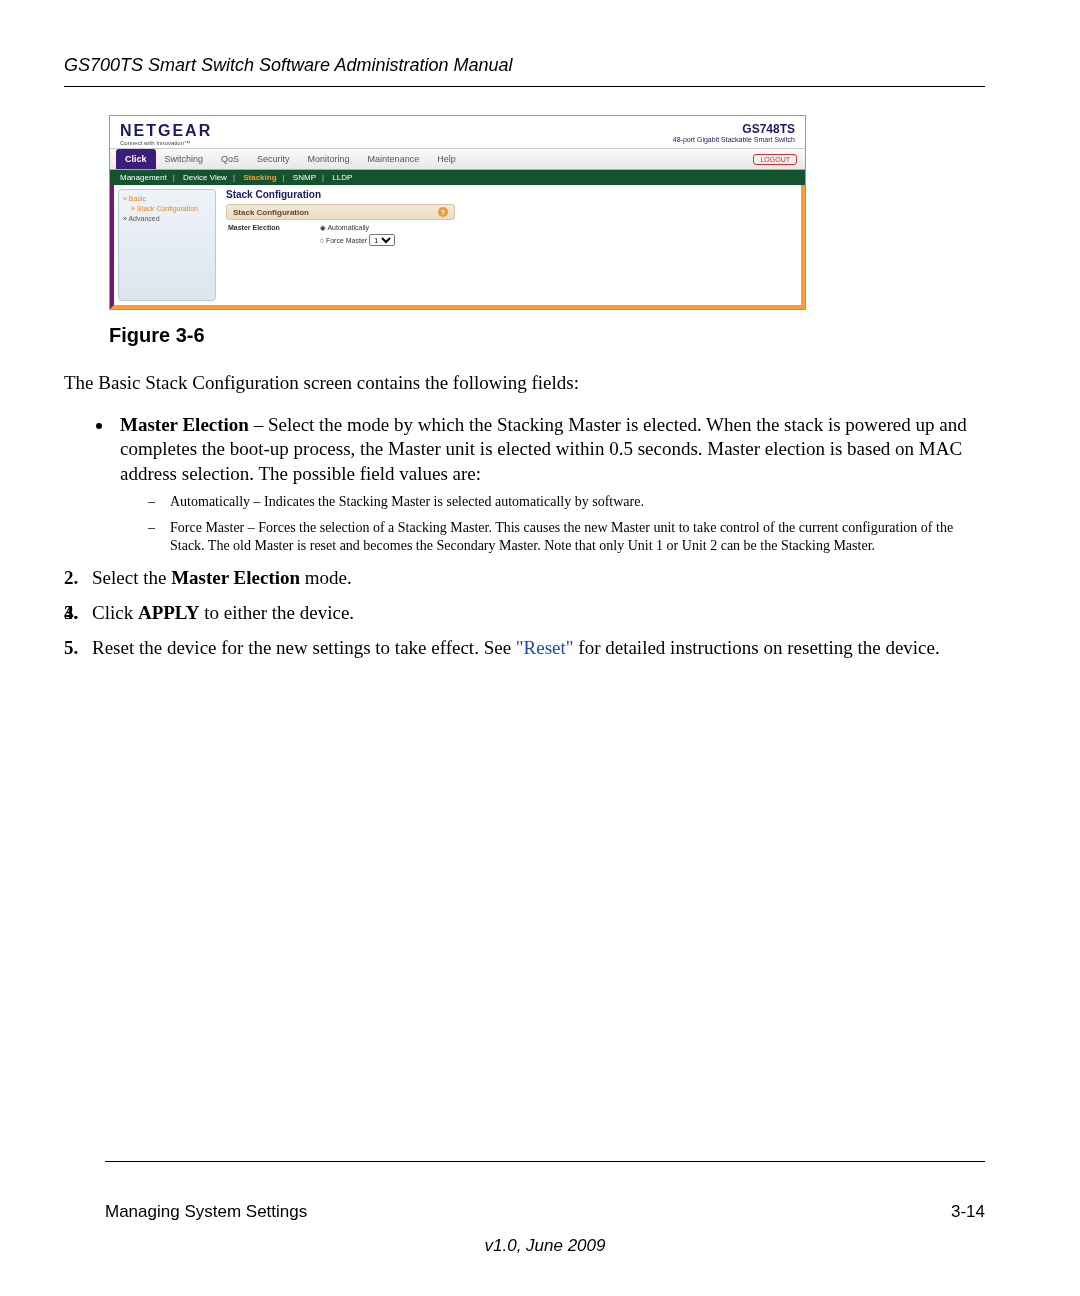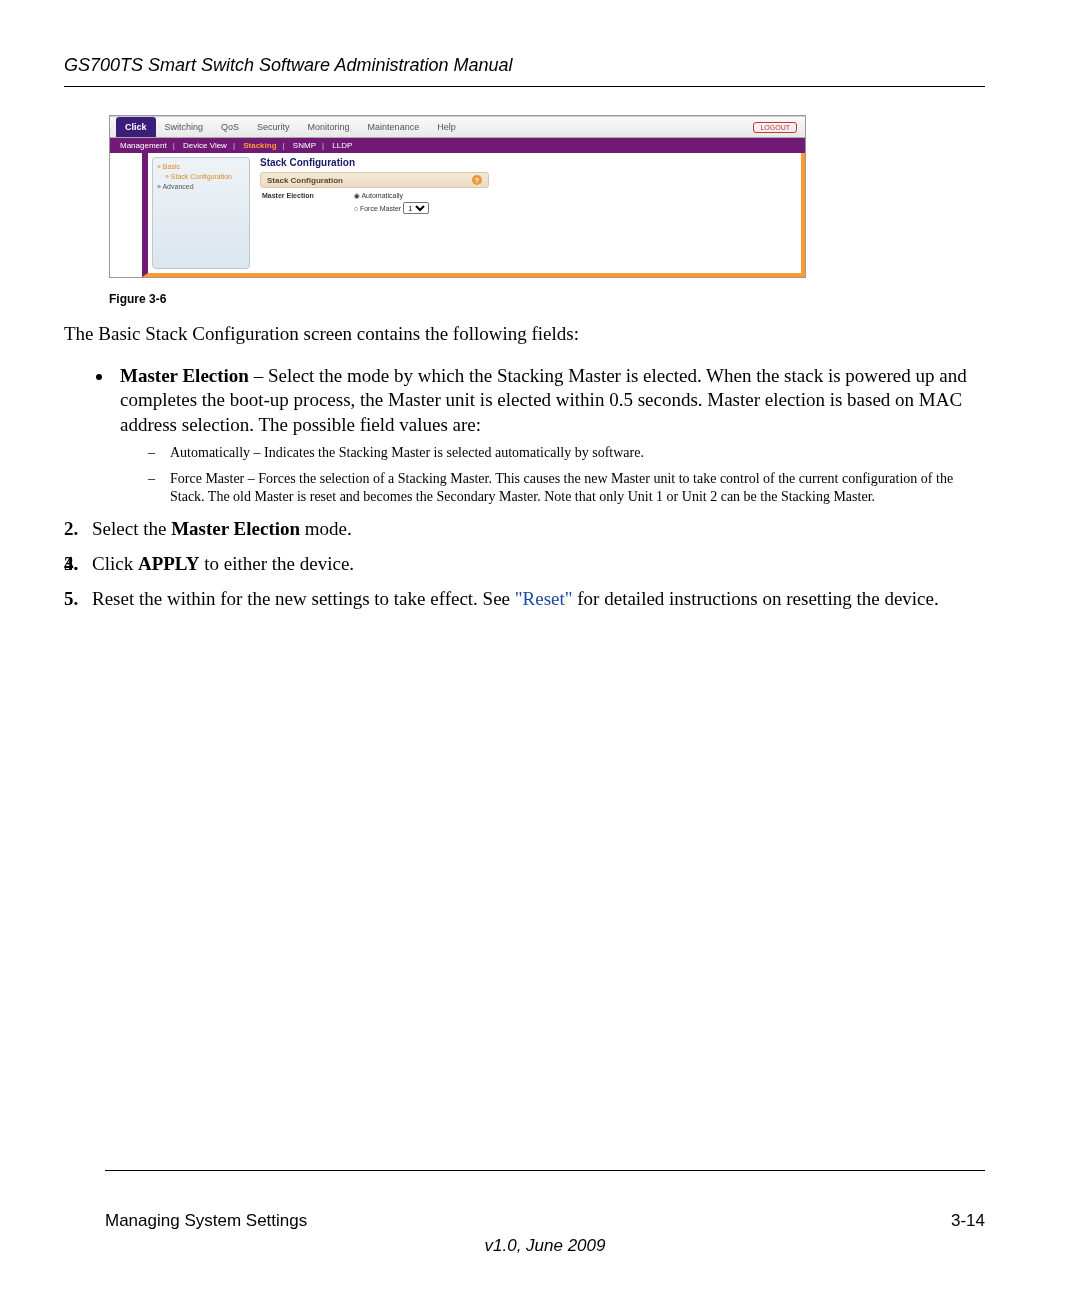--- a/index.html
+++ b/index.html
@@ -93,36 +93,35 @@
     margin-right: 8px;
     align-self: center;
     font-size: 7px;
     color: #c33;
     border: 1px solid #c33;
     border-radius: 3px;
     padding: 1px 6px;
     text-transform: uppercase;
   }
   .ss-subnav {
-    background: #701a75;
+    background: #14532d;
     color: #fff;
     font-size: 8px;
     padding: 3px 10px;
   }
   .ss-subnav span { margin-right: 6px; }
   .ss-subnav .sep { color: #c9b8f0; }
   .ss-subnav .active { color: #ff9933; font-weight: bold; }
   .ss-body {
     display: flex;
     background: #fff;
     min-height: 120px;
-    border-left: 6px solid #701a75;
+    border-left: 4px solid #701a75;
     border-right: 4px solid #ff9933;
     border-bottom: 4px solid #ff9933;
-    margin-left: 32px;
   }
   .ss-side {
     width: 88px;
     background: linear-gradient(#eef3f7,#dce6ee);
     border: 1px solid #b8c8d4;
     border-radius: 4px;
     margin: 4px;
     padding: 5px 4px;
     font-size: 7px;
     color: #555;
@@ -166,22 +165,22 @@
   .ss-field-label { font-weight: bold; }
   .ss-opts div { margin-bottom: 2px; }
   .ss-opts select {
     font-size: 7px;
     height: 12px;
   }
 
   .fig-caption {
     font-family: Arial, Helvetica, sans-serif;
     font-weight: bold;
-    font-size: 12px;
-    margin: 14px 0 16px 0;
+    font-size: 20px;
+    margin: 14px 0 24px 0;
   }
 
   .body-text {
     font-size: 19px;
     line-height: 1.3;
     margin-bottom: 10px;
   }
   ul.bullets {
     list-style: disc;
     margin: 0 0 10px 0;
@@ -243,32 +242,42 @@
     justify-content: space-between;
     font-family: Arial, Helvetica, sans-serif;
     font-size: 17px;
     margin-top: 40px;
   }
   .footer-version {
     text-align: center;
     font-family: Arial, Helvetica, sans-serif;
     font-style: italic;
     font-size: 17px;
-    margin-top: 5px;
+    margin-top: 14px;
   }
 </style>
 </head>
 <body>
 
 <div class="page">
   <div class="header-title">GS700TS Smart Switch Software Administration Manual</div>
   <hr class="header-rule">
 
   <div class="screenshot-wrap">
     <div class="screenshot">
+      <div class="ss-top">
+        <div>
+          <div class="ss-brand">NETGEAR</div>
+          <div class="ss-brand-sub">Connect with Innovation™</div>
+        </div>
+        <div class="ss-modeltext">
+          <div class="ss-model">GS748TS</div>
+          <div class="ss-model-sub">48-port Gigabit Stackable Smart Switch</div>
+        </div>
+      </div>
       <div class="ss-nav">
         <div class="tab active">Click</div>
         <div class="tab">Switching</div>
         <div class="tab">QoS</div>
         <div class="tab">Security</div>
         <div class="tab">Monitoring</div>
         <div class="tab">Maintenance</div>
         <div class="tab">Help</div>
         <div class="logout">LOGOUT</div>
       </div>
@@ -328,21 +337,21 @@
     </li>
     <li>
       <span class="num">3.</span>
     </li>
     <li>
       <span class="num">4.</span>
       <span>Click </span><span class="bold">APPLY</span><span> to either the device.</span>
     </li>
     <li>
       <span class="num">5.</span>
-      <span>Reset the within for the new settings to take effect. See </span><span class="link">"Reset"</span><span> for detailed instructions on resetting the device.</span>
+      <span>Reset the device for the new settings to take effect. See </span><span class="link">"Reset"</span><span> for detailed instructions on resetting the device.</span>
     </li>
   </ol>
 
   <div class="footer">
     <hr class="footer-rule">
     <div class="footer-row">
       <span>Managing System Settings</span>
       <span>3-14</span>
     </div>
     <div class="footer-version">v1.0, June 2009</div>

